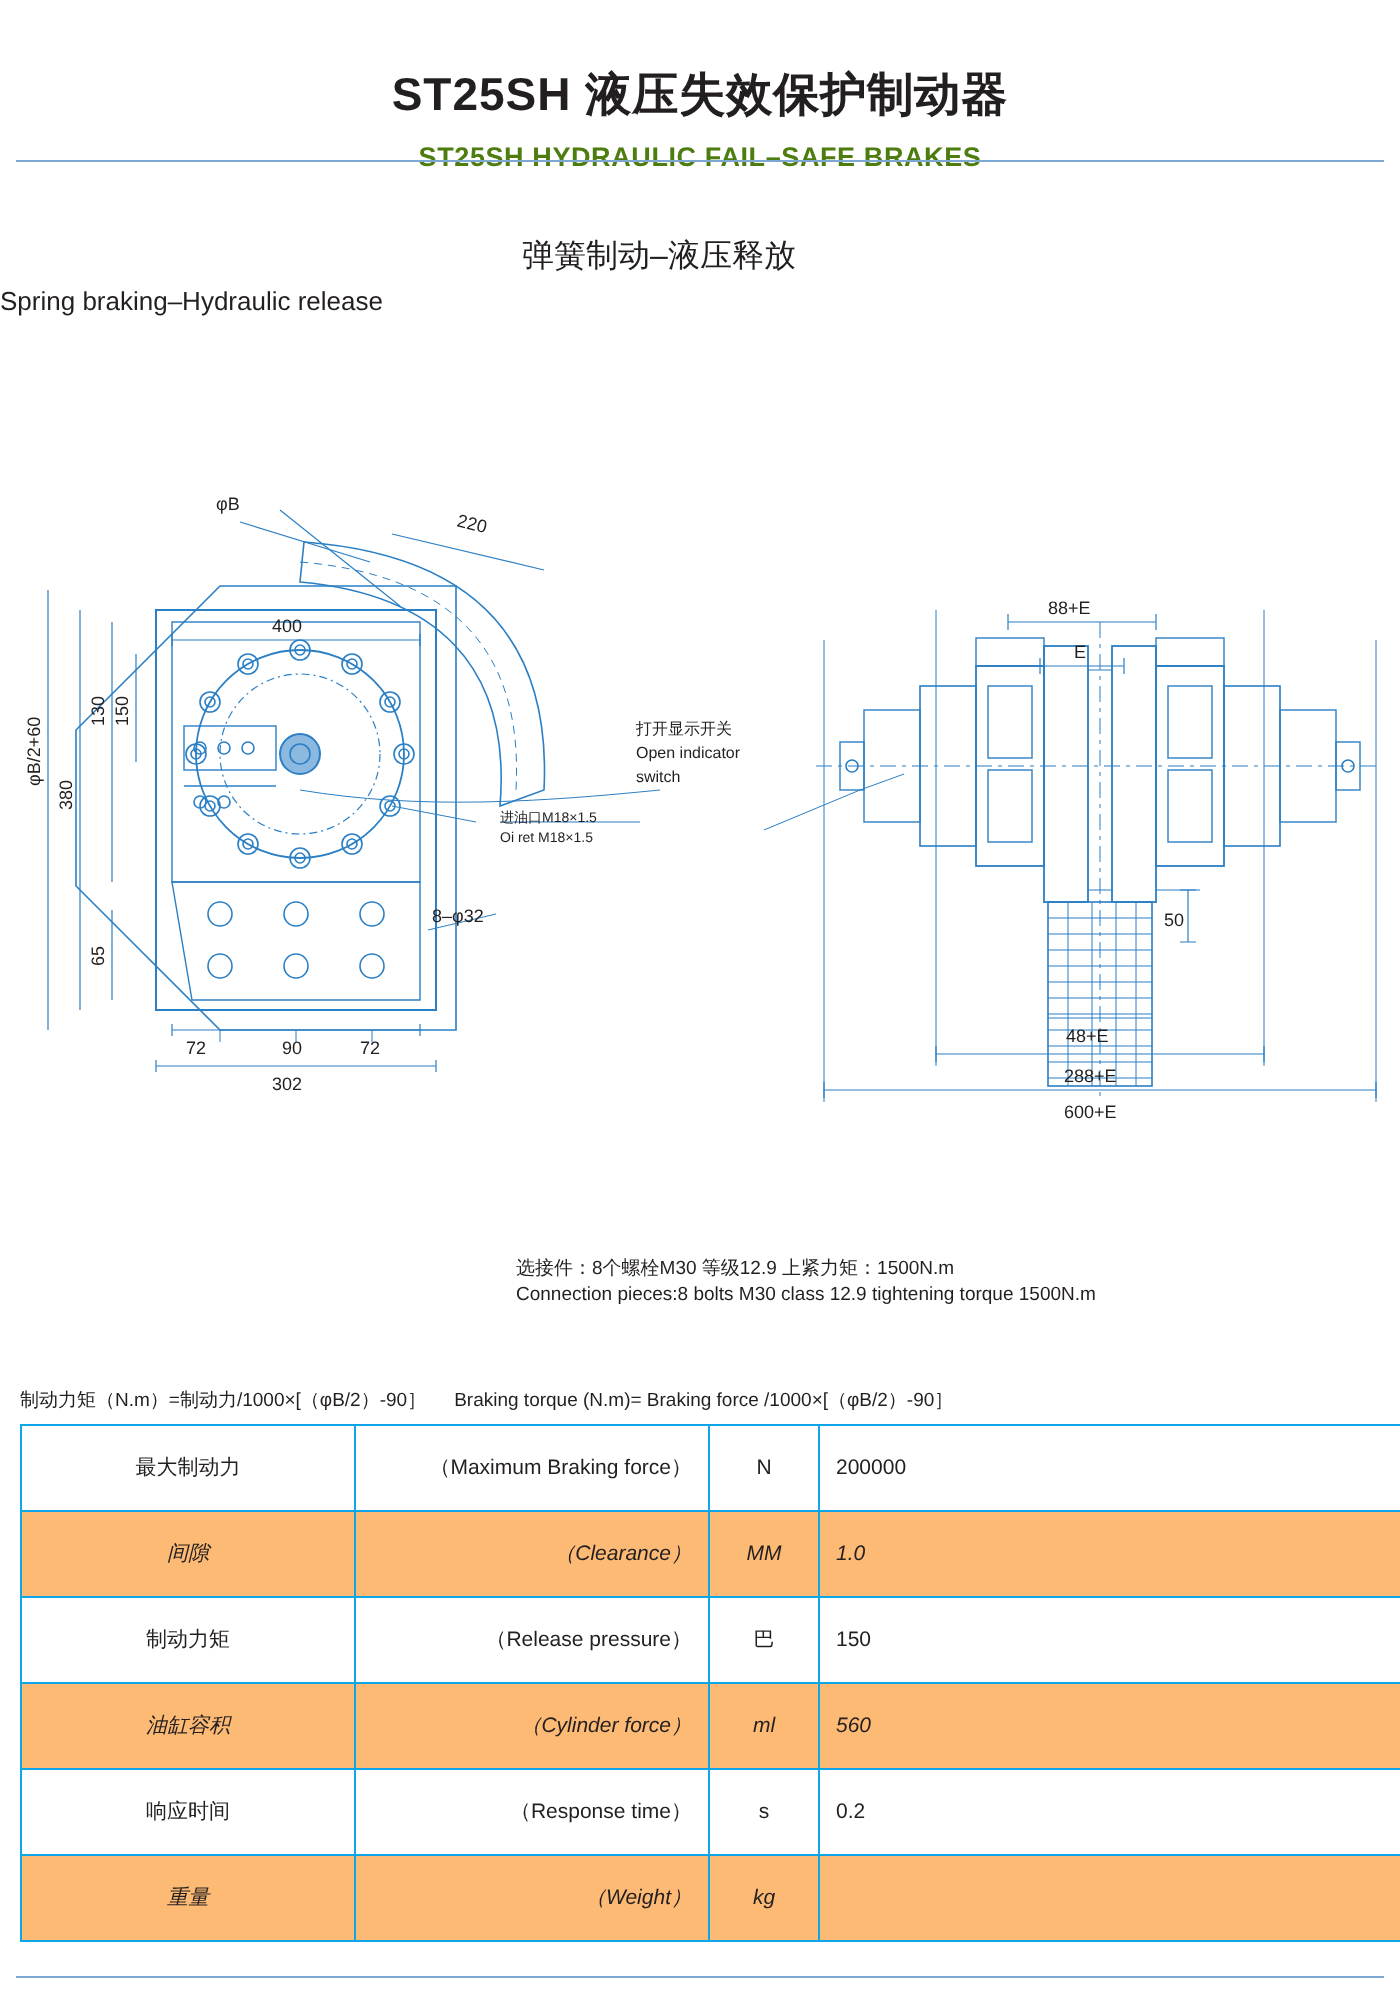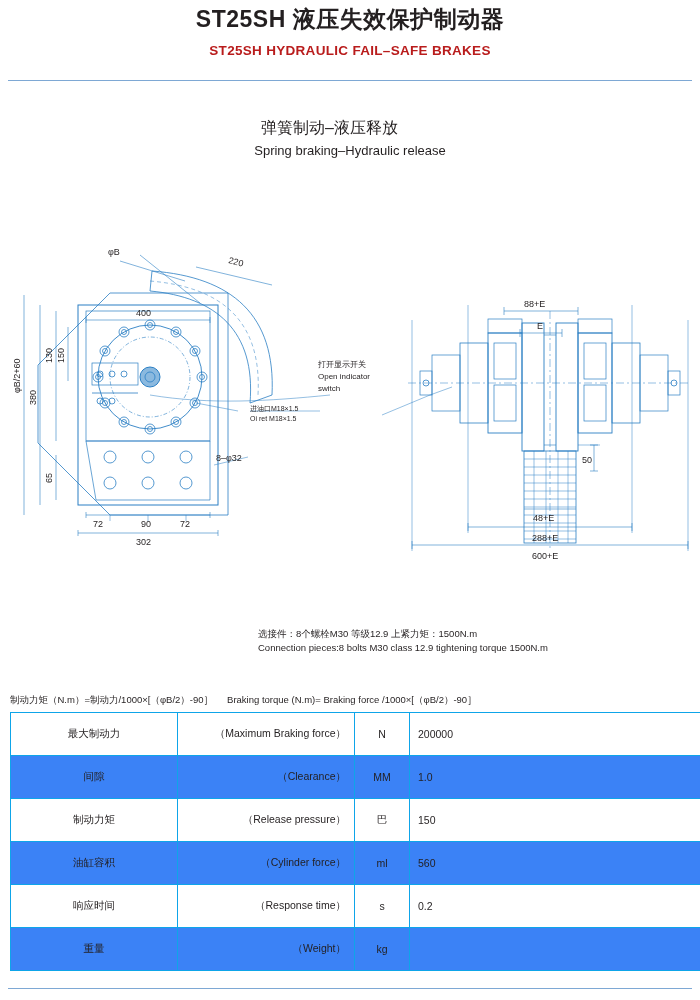--- a/index.html
+++ b/index.html
@@ -20,29 +20,29 @@
   .header {
     position: absolute;
     top: 0; left: 0;
     width: 700px;
     text-align: center;
   }
   .title-cn {
     font-size: 23px;
     font-weight: bold;
     letter-spacing: 0.5px;
-    margin-top: 4px;
+    margin-top: 32px;
     color: #231f20;
   }
   .title-en {
     font-size: 13.5px;
     font-weight: bold;
     letter-spacing: 0.3px;
     margin-top: 8px;
-    color: #b91c1c;
+    color: #4d7c0f;
   }
   .header-rule {
     position: absolute;
     top: 80px;
     left: 8px;
     width: 684px;
     height: 1px;
     background: #7ea8d4;
   }
 
@@ -53,21 +53,20 @@
     width: 659px;
     text-align: center;
     font-size: 16px;
     color: #231f20;
   }
   .subtitle-en {
     position: absolute;
     top: 143px;
     left: 0;
     width: 700px;
-    text-align: center;
     font-size: 13px;
     color: #231f20;
   }
 
   
   .drawing {
     position: absolute;
     top: 215px;
     left: 0;
     width: 700px;
@@ -117,21 +116,21 @@
     font-size: 10.5px;
     color: #231f20;
     padding: 0 8px;
     vertical-align: middle;
   }
   .c-name  { width: 150px; text-align: center; }
   .c-en    { width: 160px; text-align: right; }
   .c-unit  { width: 38px;  text-align: center; }
   .c-val   { width: 332px; text-align: left; padding-left: 12px; }
 
-  tr.alt td { background: #3b82f6; }
+  tr.alt td { background: #fdba74; font-style: italic; }
   tr.plain td { background: #ffffff; }
 
   .footer-rule {
     position: absolute;
     top: 988px;
     left: 8px;
     width: 684px;
     height: 1px;
     background: #7ea8d4;
   }

